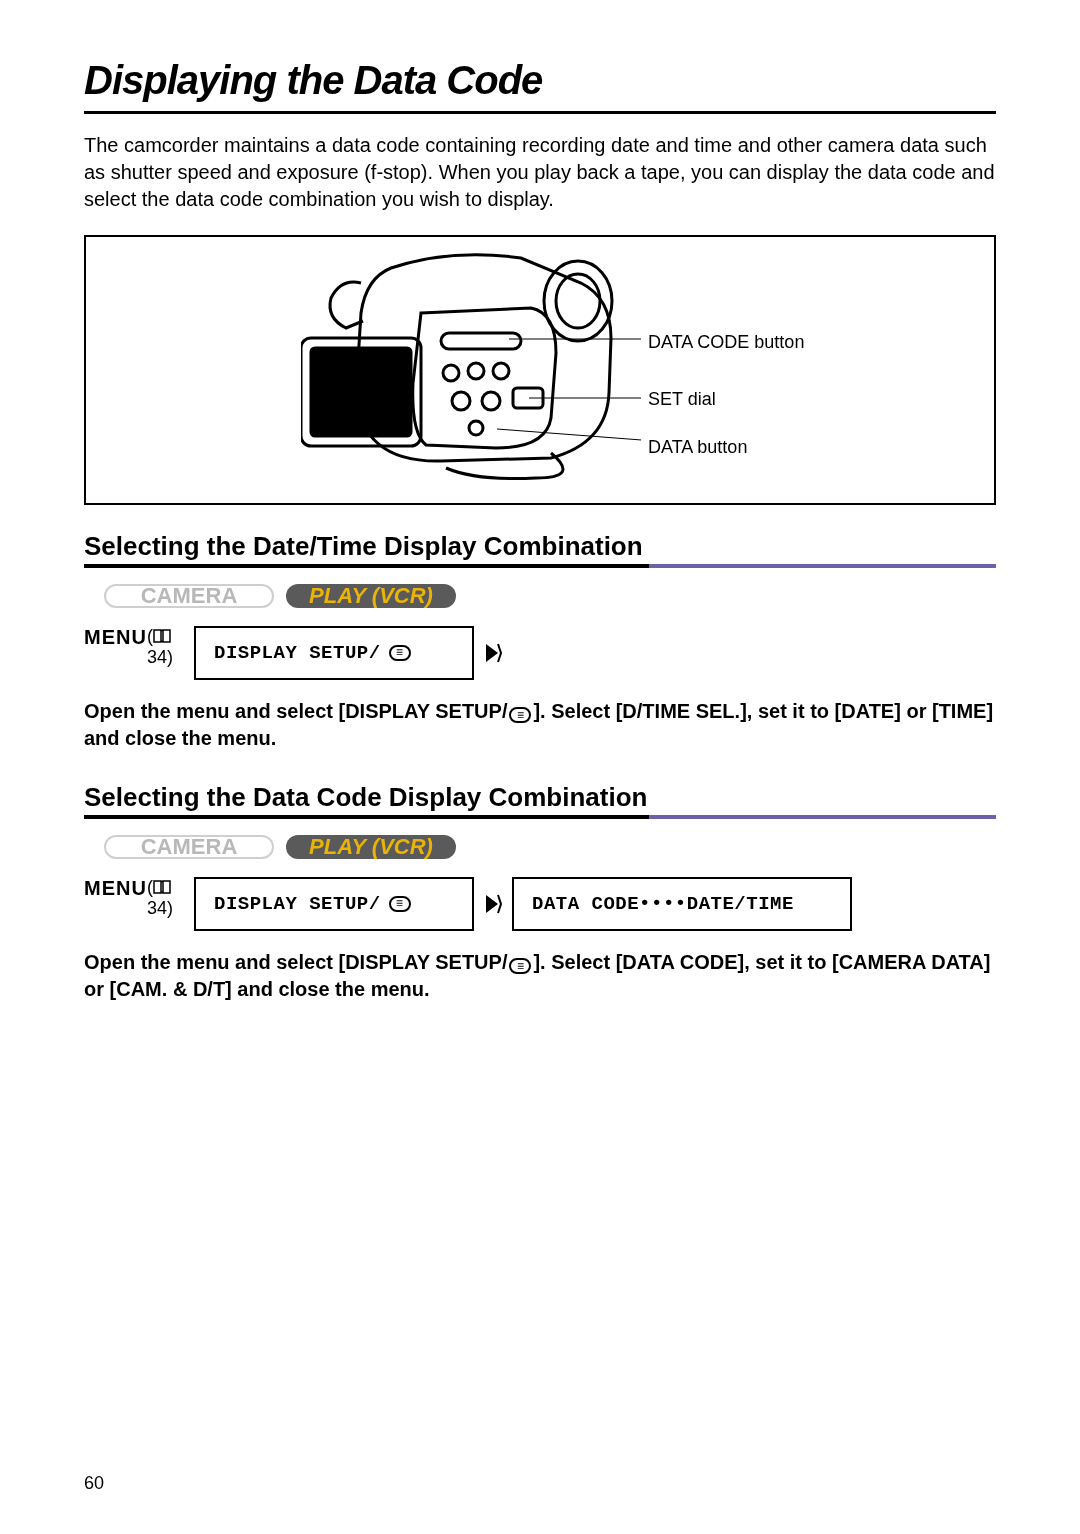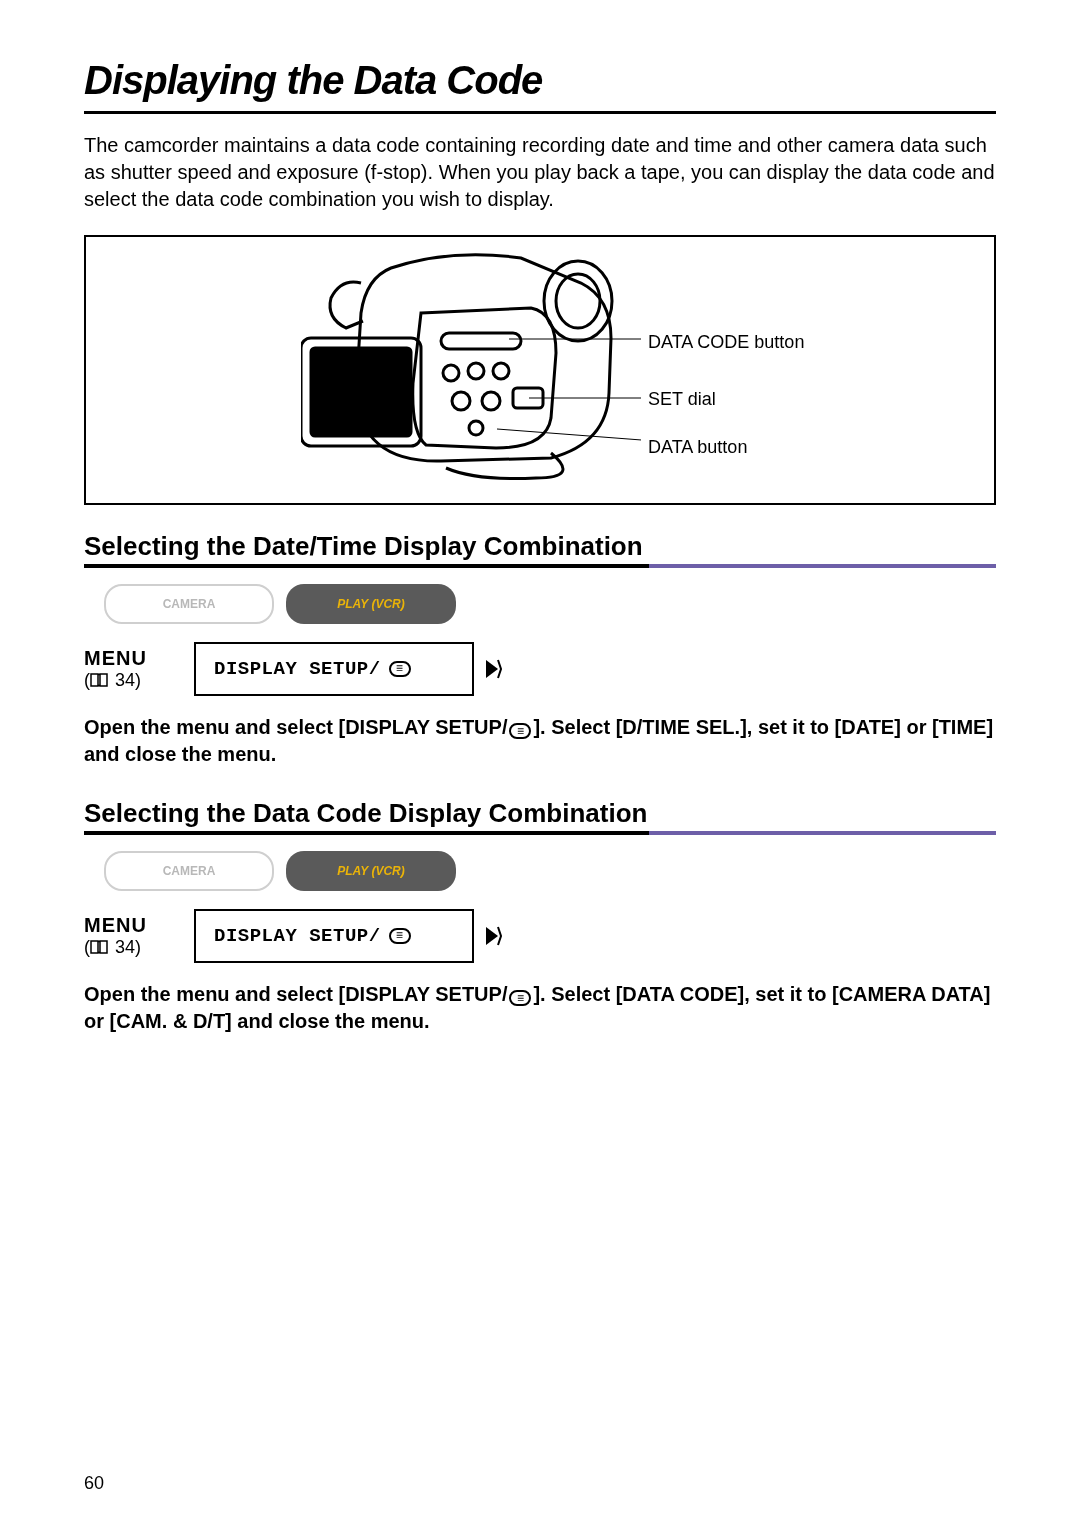--- a/index.html
+++ b/index.html
@@ -64,26 +64,26 @@
     margin-bottom: 16px;
   }
   .mode-row {
     display: flex;
     gap: 12px;
     margin-bottom: 18px;
     margin-left: 20px;
   }
   .mode-btn {
     width: 170px;
-    height: 40px;
-    display: flex;
-    align-items: center;
-    justify-content: center;
-    font-weight: 700;
-    font-size: 12px;
+    height: 24px;
+    display: flex;
+    align-items: center;
+    justify-content: center;
+    font-weight: 700;
+    font-size: 22px;
     border-radius: 18px;
   }
   .mode-inactive {
     color: #b8b8b8;
     border: 2px solid #cfcfcf;
     background: #fff;
   }
   .mode-active {
     color: #eab308;
     background: #5a5a5a;
@@ -91,21 +91,21 @@
     font-style: italic;
   }
   .menu-row {
     display: flex;
     align-items: stretch;
     margin-bottom: 18px;
   }
   .menu-label {
     width: 110px;
     display: flex;
-    flex-direction: column;
+    flex-direction: row;
     justify-content: center;
     padding-right: 8px;
   }
   .menu-title {
     font-size: 20px;
     font-weight: 900;
     letter-spacing: 1px;
     font-family: "Arial Black", Arial, sans-serif;
   }
   .menu-ref {
@@ -264,19 +264,20 @@
   <div class="menu-box menu-box-1">
     <span>DISPLAY SETUP/</span>
       <span class="display-icon"></span>
   </div>
   <div class="menu-arrow-wrap">
     <svg class="arrow-svg" viewBox="0 0 18 22">
         <path d="M2 2 L14 11 L2 20 Z" fill="#000"></path>
         <path d="M14 2 L17 11 L14 20" fill="none" stroke="#000" stroke-width="2"></path>
       </svg>
   </div>
+  <div class="menu-box menu-box-2">DATA CODE••••DATE/TIME</div>
 </div>
 
 <p class="instr">
   <span>Open the menu and select [DISPLAY SETUP/</span><span class="display-icon"></span><span>]. Select [DATA CODE], set it to [CAMERA DATA] or [CAM. &amp; D/T] and close the menu.</span>
 </p>
 
 <div class="page-num">60</div>
 
 </body></html>

